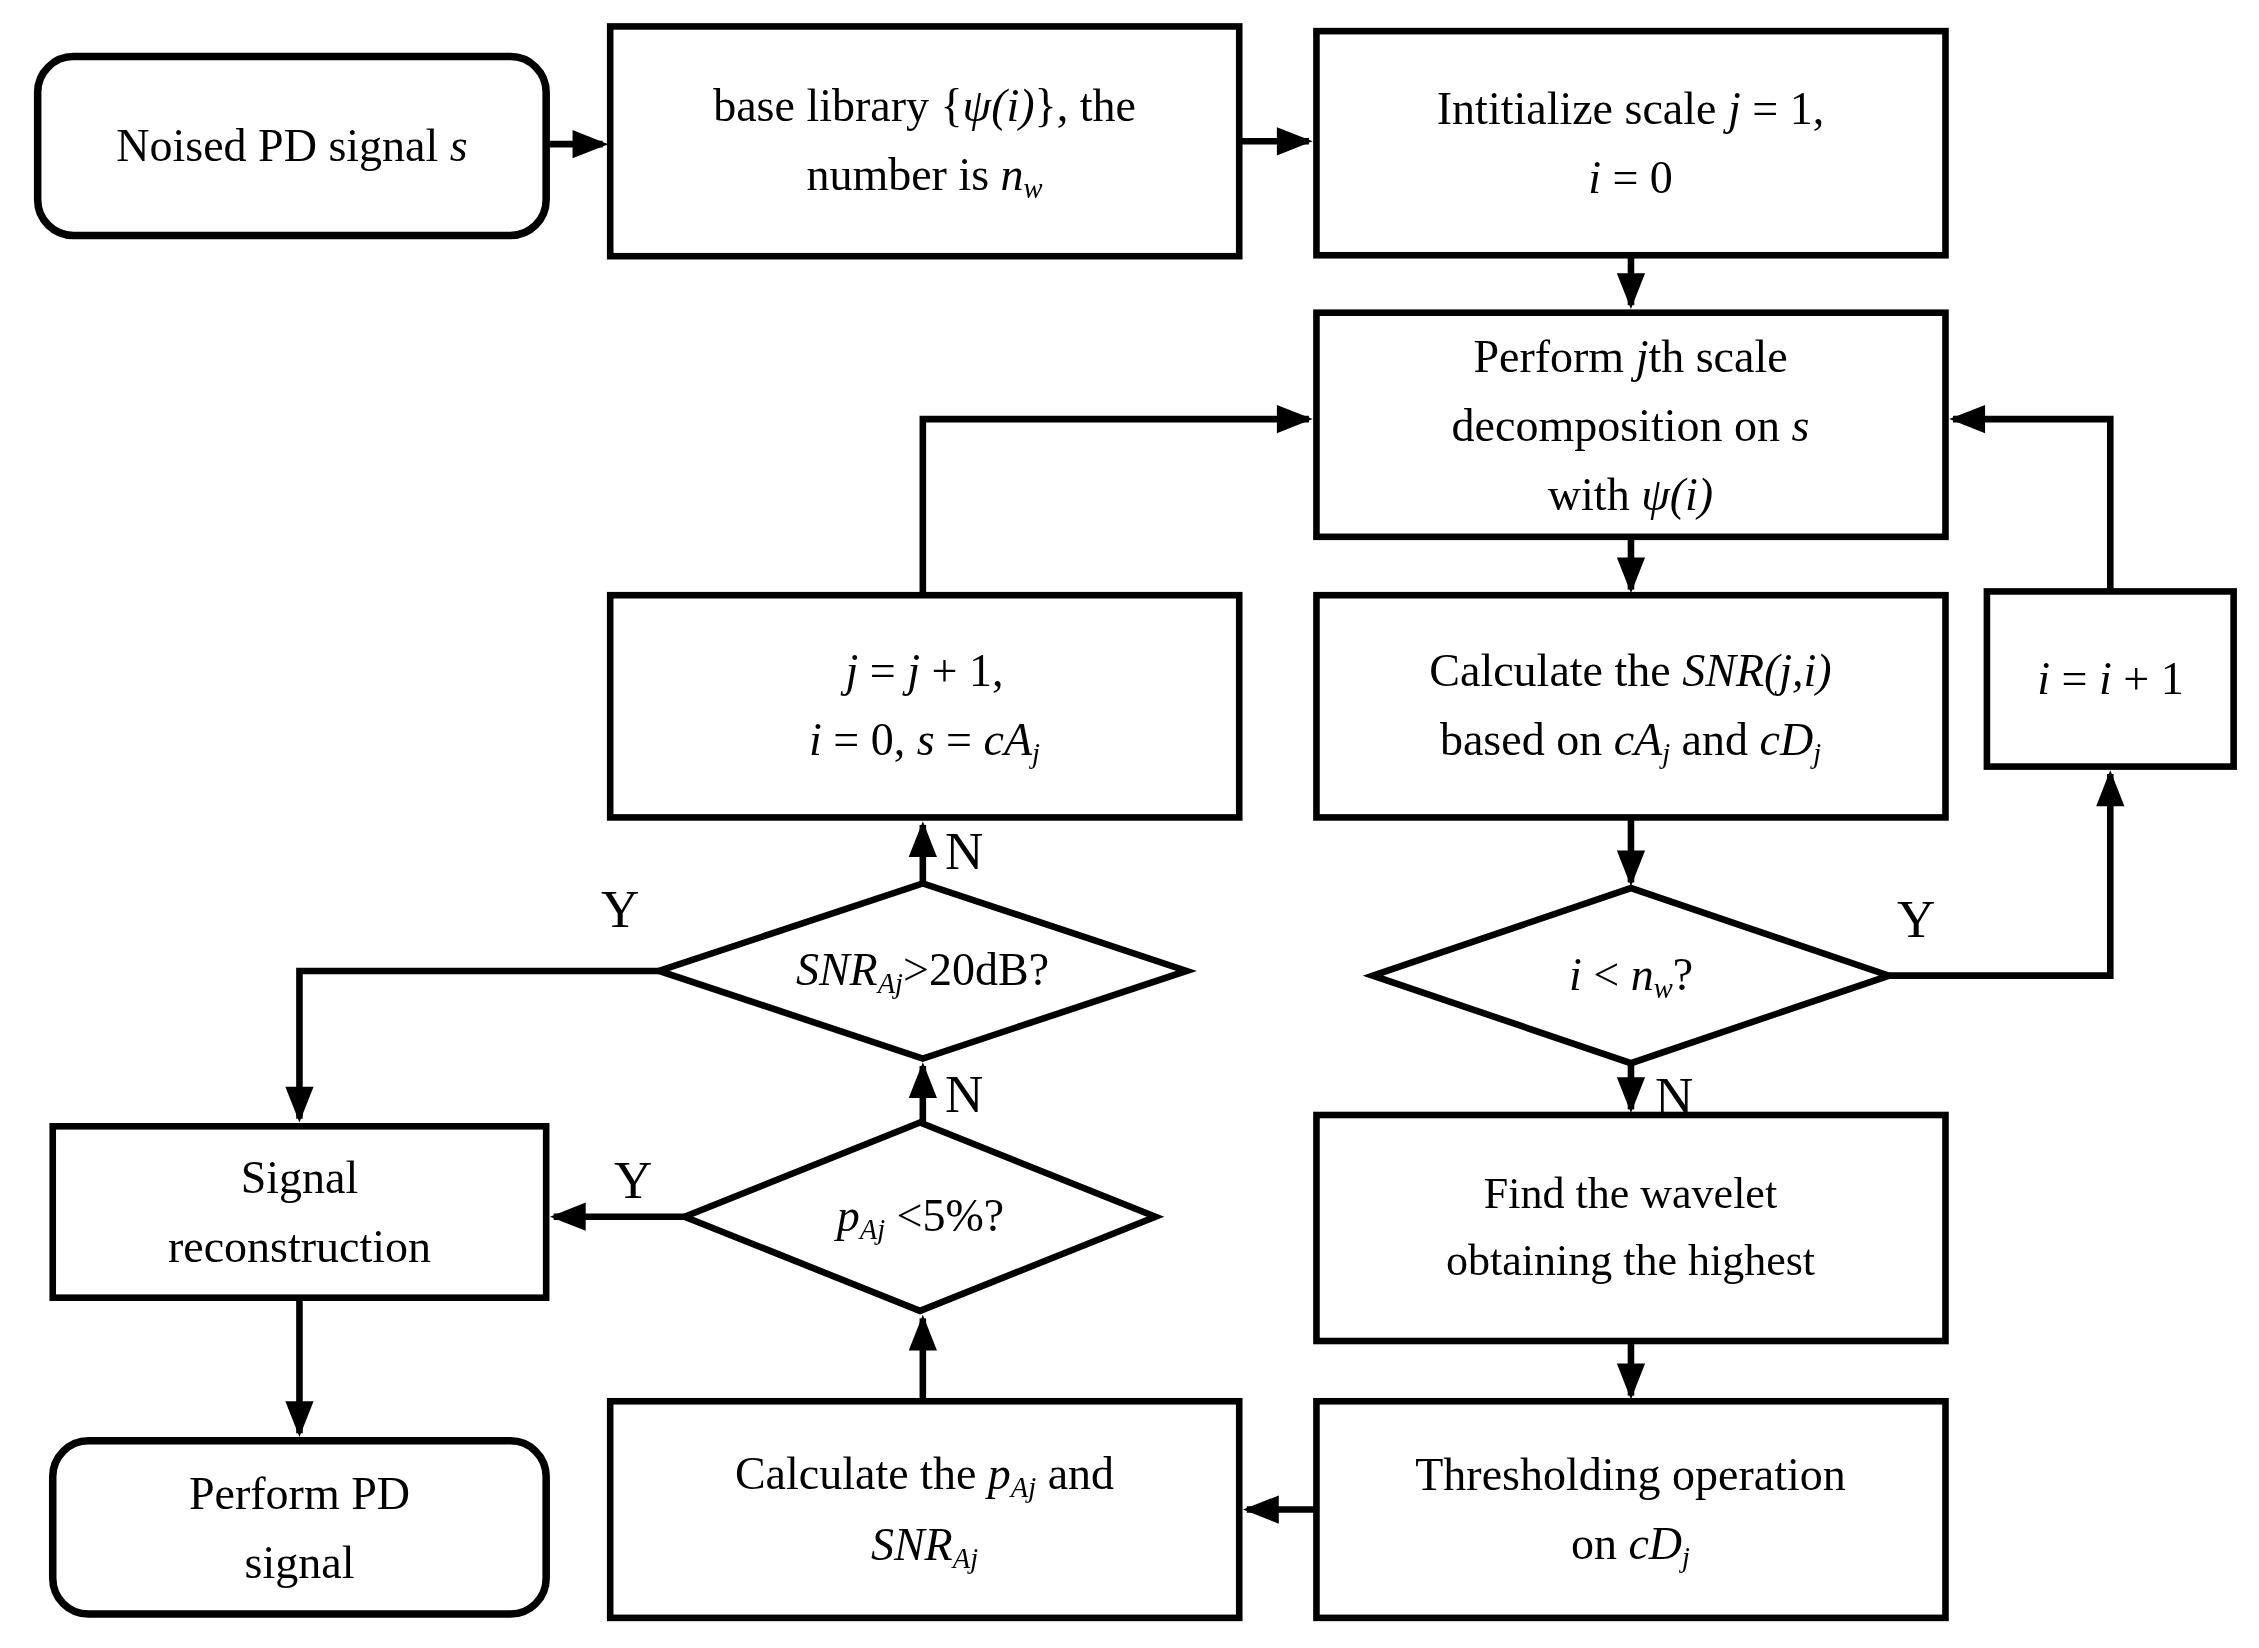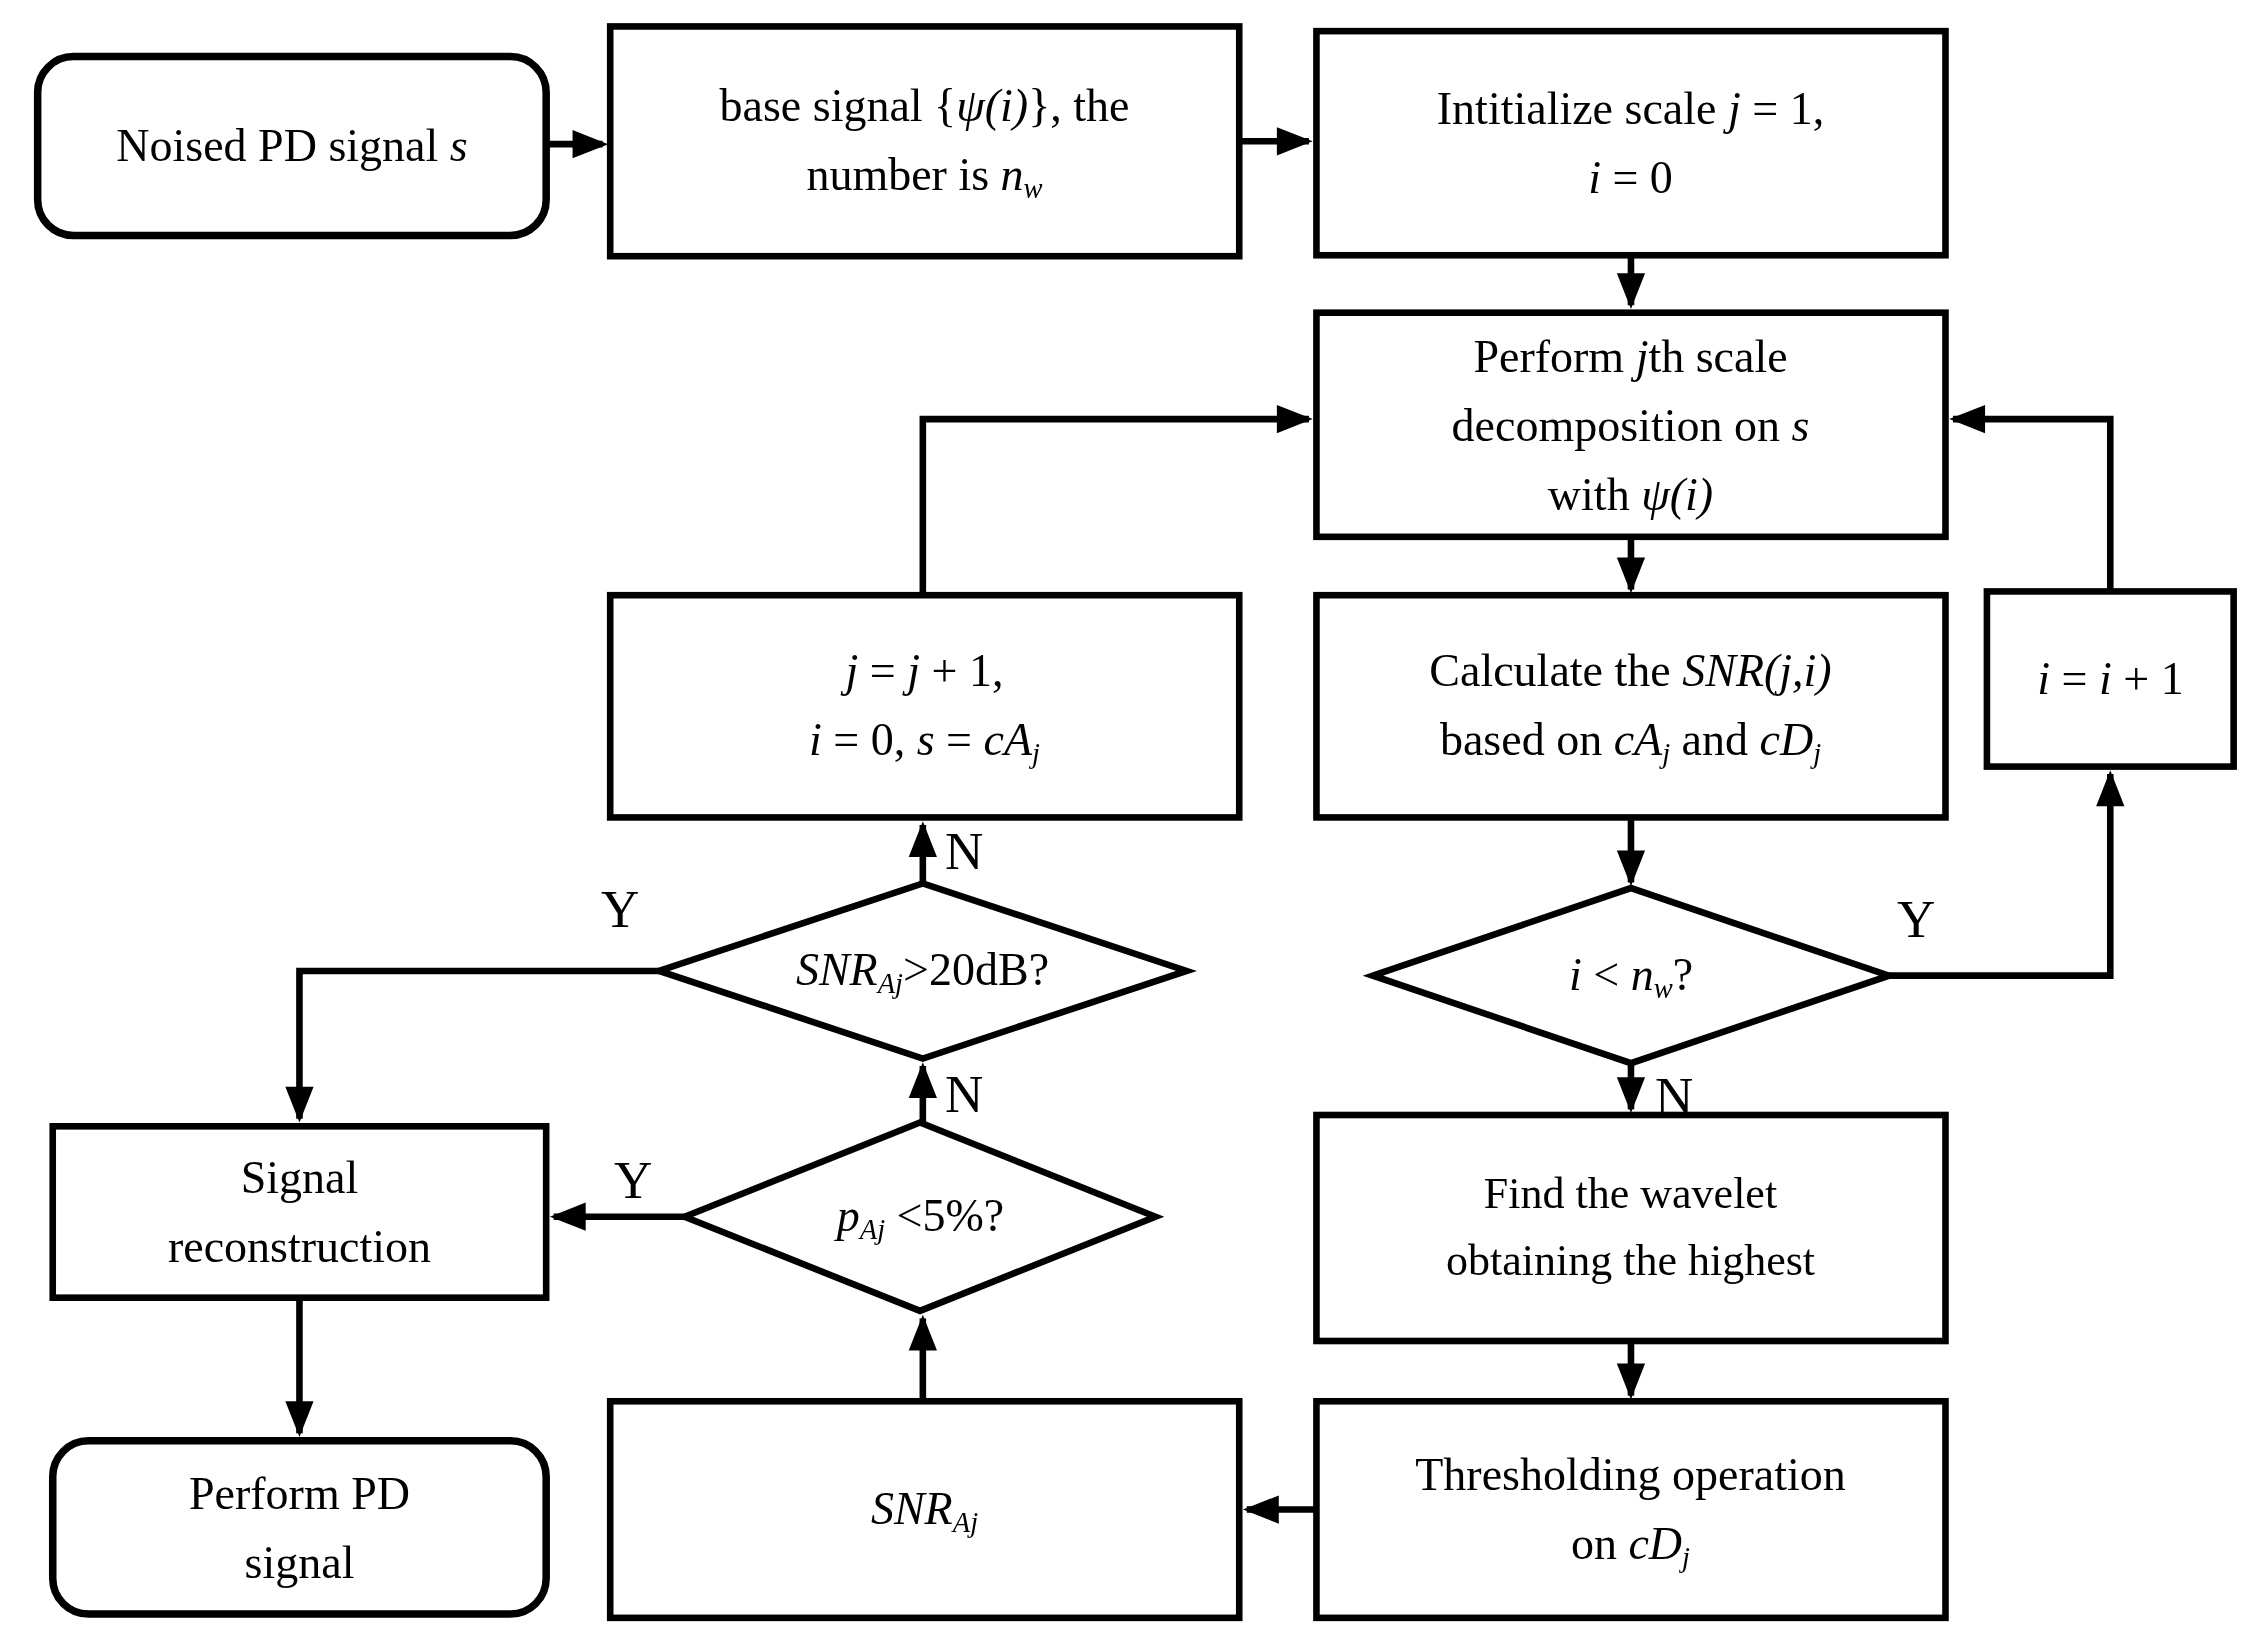--- a/index.html
+++ b/index.html
@@ -114,21 +114,21 @@
       <rect x="648" y="632" width="668" height="236"></rect>
       <rect x="56" y="1196" width="524" height="182"></rect>
       <rect x="56" y="1530" width="524" height="184" rx="38" ry="38" stroke-width="8"></rect>
     </g>
   </svg>
 
   <div class="node-text" style="left:38px;top:56px;width:508px;height:179px">
       <div class="tl"><span>Noised PD signal </span><span class="i">s</span></div>
     </div>
   <div class="node-text" style="left:610px;top:26px;width:629px;height:230px">
-      <div class="tl"><span>base signal {</span><span class="i">ψ(i)</span><span>}, the</span></div>
+      <div class="tl"><span>base library {</span><span class="i">ψ(i)</span><span>}, the</span></div>
       <div class="tl"><span>number is </span><span class="i">n</span><span class="isub">w</span></div>
     </div>
   <div class="node-text" style="left:1316px;top:31px;width:629px;height:224px">
       <div class="tl"><span>Intitialize scale </span><span class="i">j</span><span> = 1,</span></div>
       <div class="tl"><span class="i">i</span><span> = 0</span></div>
     </div>
   <div class="node-text" style="left:1316px;top:313px;width:629px;height:224px">
       <div class="tl"><span>Perform </span><span class="i">j</span><span>th scale</span></div>
       <div class="tl"><span>decomposition on </span><span class="i">s</span></div>
       <div class="tl"><span>with </span><span class="i">ψ(i)</span></div>
@@ -145,20 +145,21 @@
     </div>
   <div class="node-text small" style="left:1316px;top:1115px;width:629px;height:226px">
       <div class="tl"><span>Find the wavelet</span></div>
       <div class="tl"><span>obtaining the highest</span></div>
     </div>
   <div class="node-text" style="left:1316px;top:1401px;width:629px;height:217px">
       <div class="tl"><span>Thresholding operation</span></div>
       <div class="tl"><span>on </span><span class="i">cD</span><span class="isub">j</span></div>
     </div>
   <div class="node-text" style="left:610px;top:1401px;width:629px;height:217px">
+      <div class="tl"><span>Calculate the </span><span class="i">p</span><span class="isub">Aj</span><span> and</span></div>
       <div class="tl"><span class="i">SNR</span><span class="isub">Aj</span></div>
     </div>
   <div class="node-text" style="left:685px;top:1122px;width:471px;height:188px">
       <div class="tl"><span class="i">p</span><span class="isub">Aj</span><span> &lt;5%?</span></div>
     </div>
   <div class="node-text" style="left:659px;top:883px;width:527px;height:175px">
       <div class="tl"><span class="i">SNR</span><span class="isub">Aj</span><span>&gt;20dB?</span></div>
     </div>
   <div class="node-text" style="left:610px;top:595px;width:629px;height:222px">
       <div class="tl"><span class="i">j</span><span> = </span><span class="i">j</span><span> + 1,</span></div>

